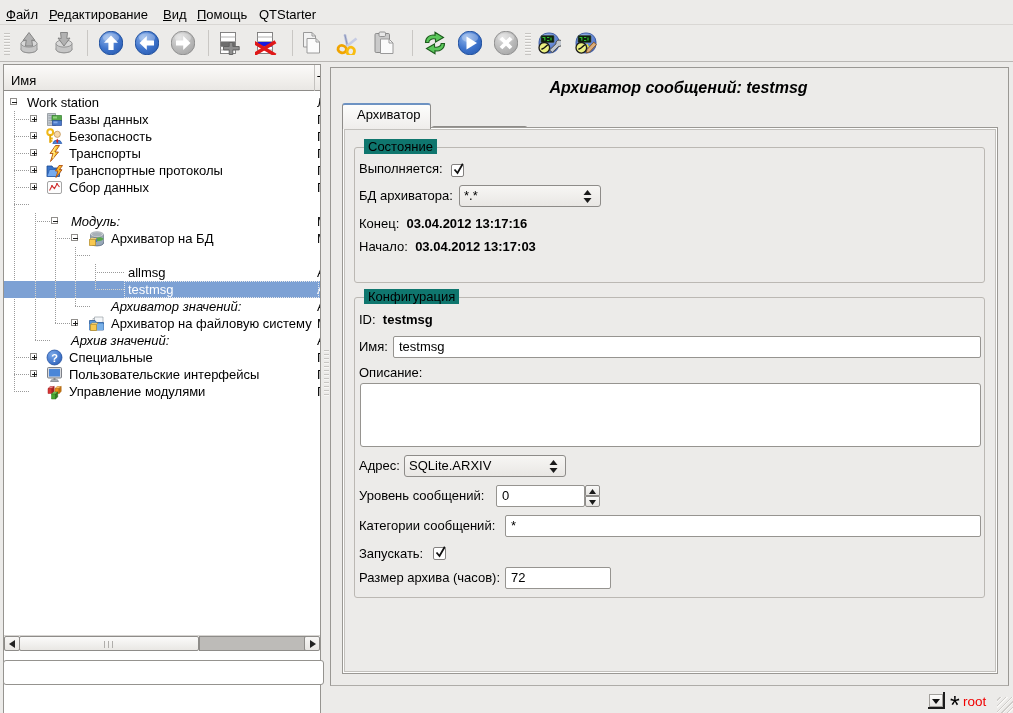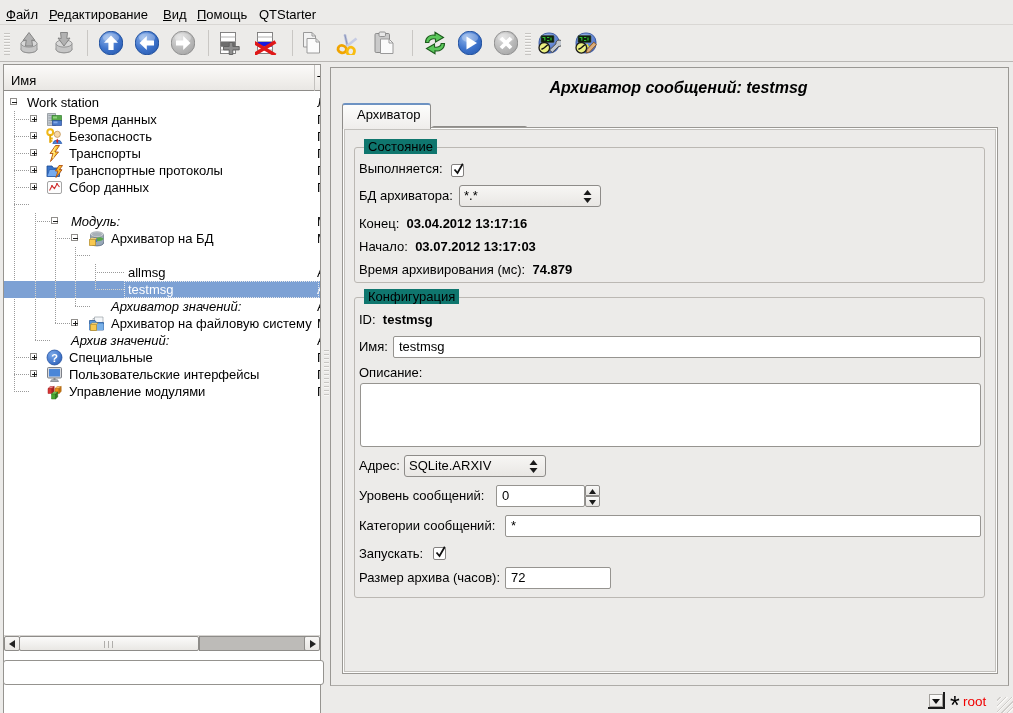--- a/index.html
+++ b/index.html
@@ -264,21 +264,21 @@
           <b></b>
         </span>
         <svg class="ticon16" style="left:42px;top:0px" viewBox="0 0 17 17">
           <path d="M1.5 2.5 h8 v12 h-8 Z" fill="#c2c8ce" stroke="#80868c" stroke-width="0.7"></path>
           <path d="M2.5 4.5 h6 M2.5 7 h6 M2.5 9.5 h6 M2.5 12 h6" stroke="#9aa2aa" stroke-width="1"></path>
           <path d="M6 4.5 h9.5 v5.5 H6 Z" fill="#58a848" stroke="#2e7e2e" stroke-width="0.7"></path>
           <path d="M7 5.5 h4 v2 H7 Z" fill="#8ed27e"></path>
           <path d="M6.5 9.5 h9 v5 h-9 Z" fill="#4a7ac8" stroke="#2a4a98" stroke-width="0.7"></path>
           <path d="M7.5 10.5 h4 v1.8 h-4 Z" fill="#84aae6"></path>
         </svg>
-        <span class="txt" style="left:65px;">Время данных</span>
+        <span class="txt" style="left:65px;">Базы данных</span>
         <span class="c2" style="">Г</span>
       </div>
     <div class="trow" style="top:53px">
         <span class="exp plus" style="left:26px;top:4px">
           <i></i>
           <b></b>
         </span>
         <svg class="ticon16" style="left:42px;top:0px" viewBox="0 0 17 17">
           <path d="M9.5 0.5 L4 8.5 H7 L4.5 16.5 L12.5 7 H9 L13.5 0.5 Z" fill="#ffcc30" stroke="#b05010" stroke-width="0.9"></path>
           <path d="M9.5 2 L6.5 7.5 h2 L7 13" stroke="#ffe890" stroke-width="1.1" fill="none"></path>
@@ -473,32 +473,31 @@
           <svg width="13" height="13" viewBox="0 0 13 13" style="position:absolute;left:0;top:-2px;overflow:visible">
             <path d="M2.5 6.5 L5.5 10 L10.8 0.8" fill="none" stroke="#111" stroke-width="1.8"></path>
           </svg>
         </span>
       <span class="lbl" style="left:4px;top:40px">БД архиватора:</span>
       <div class="combo" style="left:104px;top:37px;width:142px;height:22px">*.*<svg style="position:absolute;right:8px;top:4px" width="9" height="13" viewBox="0 0 9 13">
             <path d="M4.5 0 L8.5 5 H0.5 Z" fill="#1a1a1a"></path>
             <path d="M4.5 13 L8.5 8 H0.5 Z" fill="#1a1a1a"></path>
           </svg></div>
       <span class="lbl" style="left:4px;top:68px">Конец:&nbsp; <span class="bval">03.04.2012 13:17:16</span></span>
-      <span class="lbl" style="left:4px;top:91px">Начало:&nbsp; <span class="bval">03.07.2012 13:17:03</span></span>
-      <span class="lbl" style="left:4px;top:114px">Время архивирования (мс):&nbsp; <span class="bval">74.879</span></span>
+      <span class="lbl" style="left:4px;top:91px">Начало:&nbsp; <span class="bval">03.04.2012 13:17:03</span></span>
     </div>
     <div class="gbox" id="gb2">
         <span class="gbl">Конфигурация</span>
       <span class="lbl" style="left:4px;top:14px">ID:&nbsp; <span class="bval">testmsg</span></span>
       <span class="lbl" style="left:4px;top:41px">Имя:</span>
       <div class="field" style="left:38px;top:38px;width:588px;height:22px">testmsg</div>
       <span class="lbl" style="left:4px;top:67px">Описание:</span>
       <div class="field" style="left:5px;top:85px;width:621px;height:64px;border-radius:3px"></div>
       <span class="lbl" style="left:4px;top:160px">Адрес:</span>
-      <div class="combo" style="left:49px;top:157px;width:142px;height:22px">SQLite.ARXIV<svg style="position:absolute;right:7px;top:4px" width="9" height="13" viewBox="0 0 9 13">
+      <div class="combo" style="left:49px;top:157px;width:162px;height:22px">SQLite.ARXIV<svg style="position:absolute;right:7px;top:4px" width="9" height="13" viewBox="0 0 9 13">
             <path d="M4.5 0 L8.5 5 H0.5 Z" fill="#1a1a1a"></path>
             <path d="M4.5 13 L8.5 8 H0.5 Z" fill="#1a1a1a"></path>
           </svg></div>
       <span class="lbl" style="left:4px;top:190px">Уровень сообщений:</span>
       <div class="field" style="left:141px;top:187px;width:89px;height:22px">0</div>
       <div class="spinbtns" style="left:230px;top:187px">
         <div class="sb su">
             <svg width="7" height="5" viewBox="0 0 7 5">
               <path d="M3.5 0 L7 5 H0 Z" fill="#1a1a1a"></path>
             </svg>

